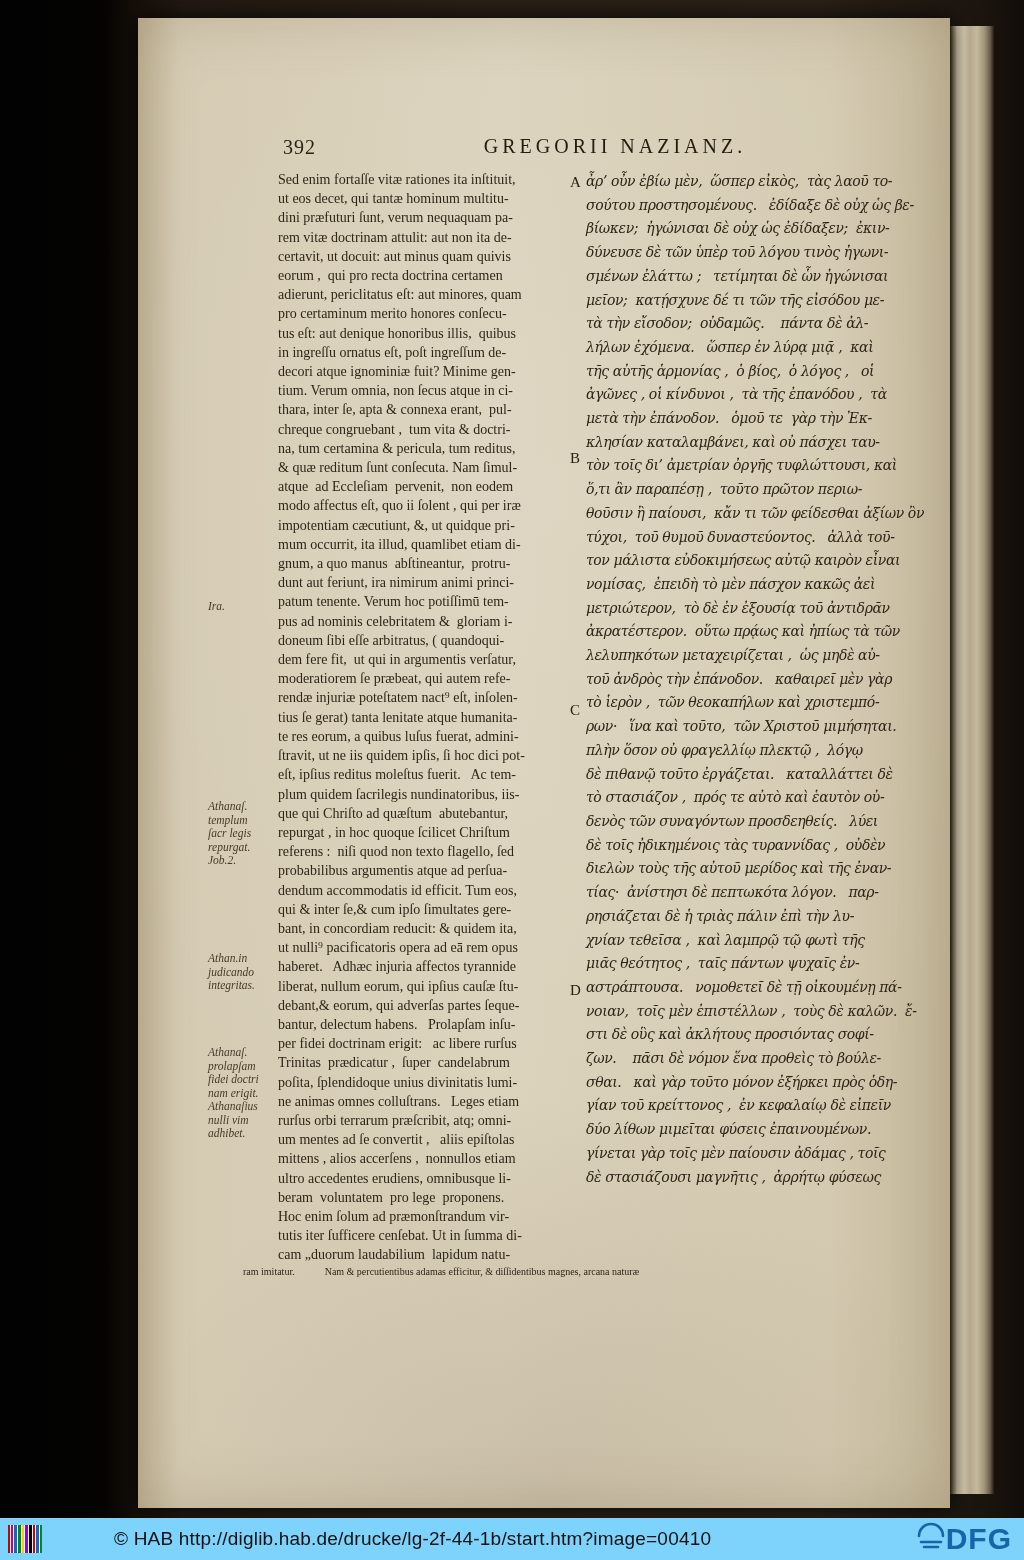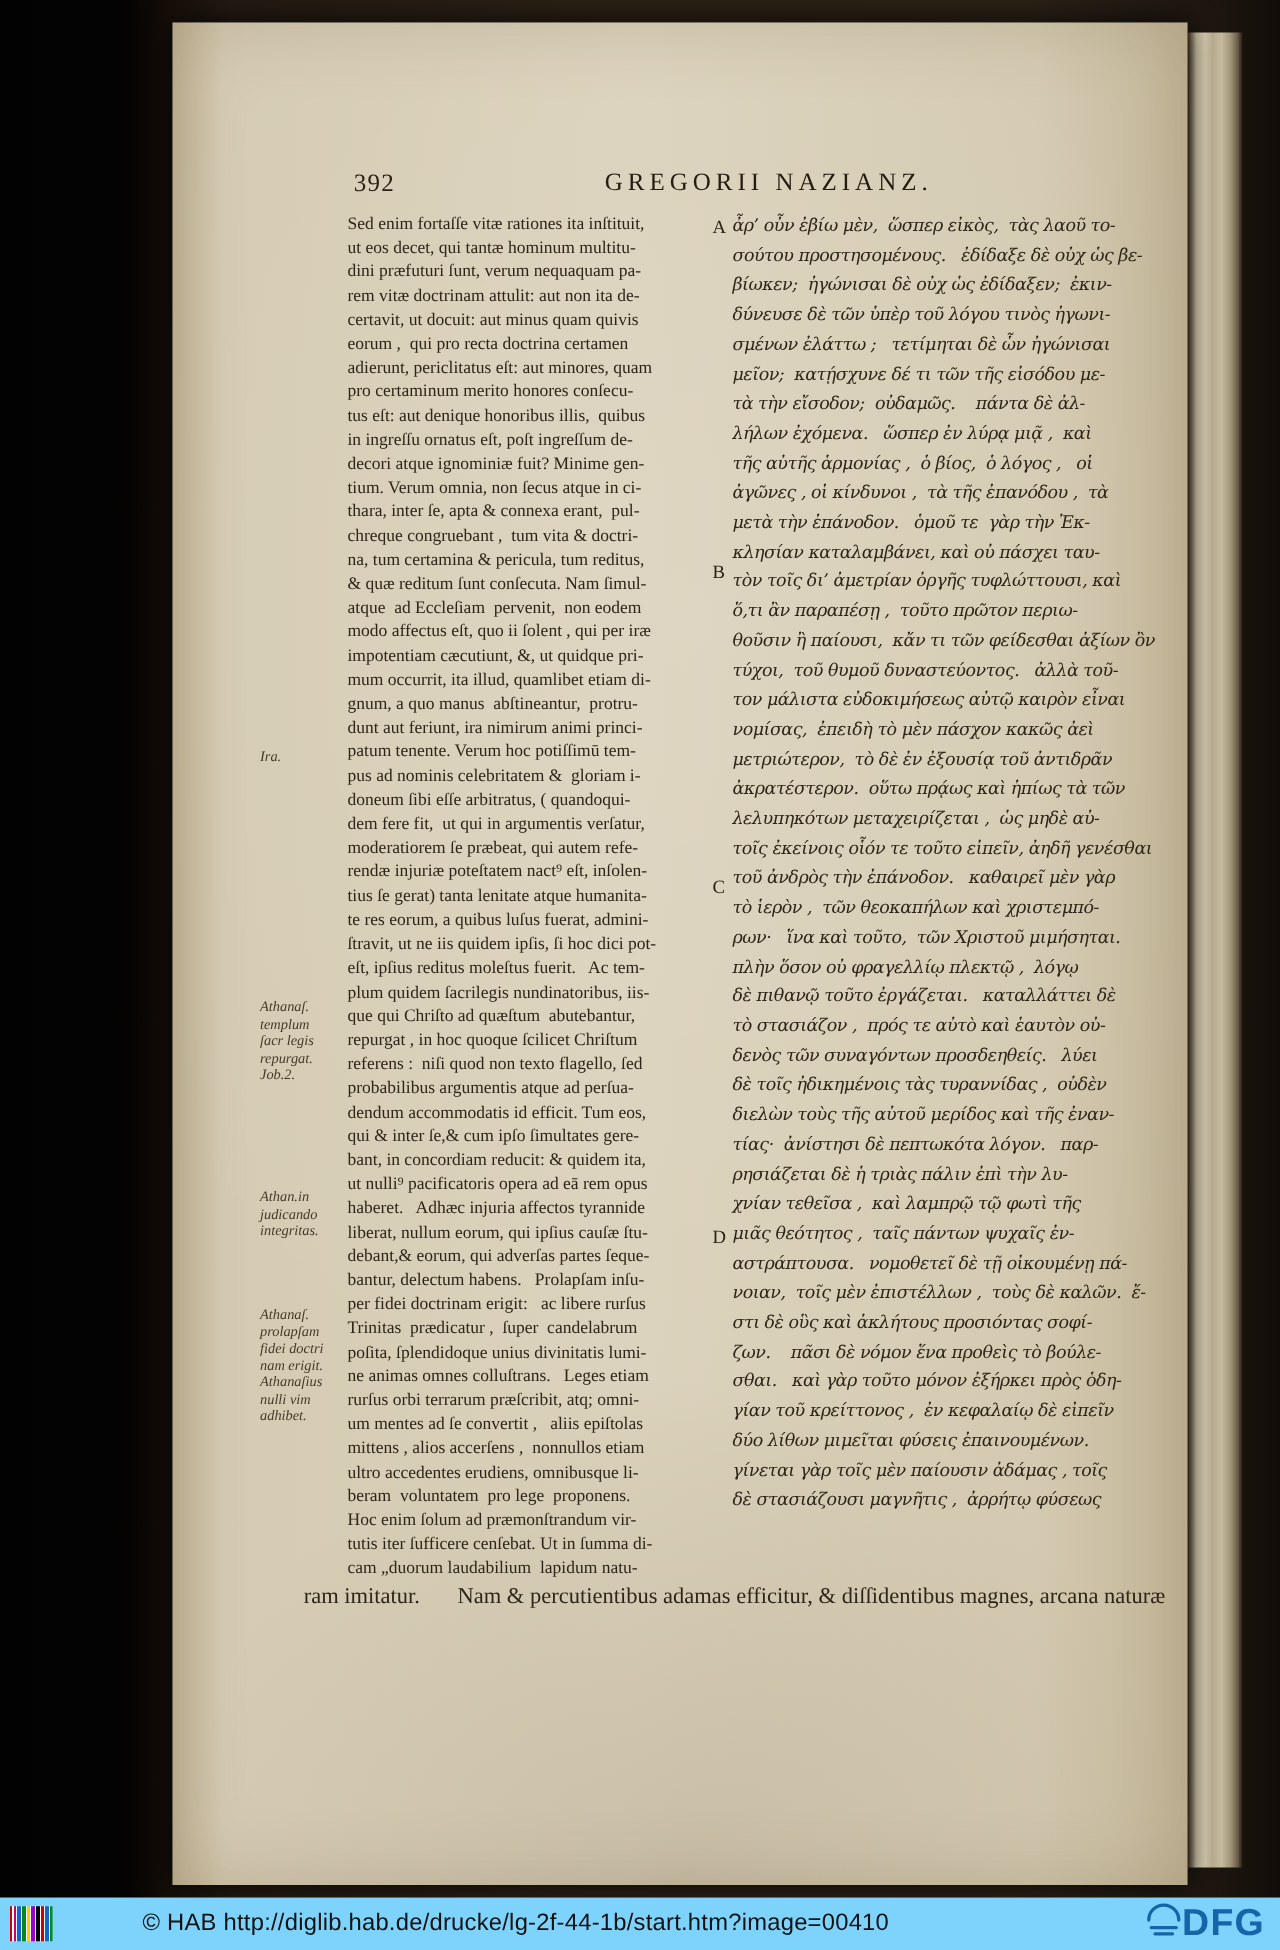--- a/index.html
+++ b/index.html
@@ -68,21 +68,21 @@
   .greek-column {
     position:absolute; left:448px; top:152px; width:358px;
     font-family:"DejaVu Serif", serif; font-style:italic;
     font-size:14px; letter-spacing:-0.4px; color:#2d2517;
   }
   .greek-column .tline { line-height:23.7px; white-space:pre; }
 
   
   .continuation {
     position:absolute; left:105px; top:1248px; width:705px;
-    font-size:18px; color:#2d2517; white-space:nowrap;
+    font-size:10px; color:#2d2517; white-space:nowrap;
   }
   .continuation .cont-right { margin-left:30px; }
 
   
   .footer-bar {
     position:absolute; left:0; bottom:0; width:1024px; height:42px;
     background:#7dd3fc; display:flex; align-items:center;
   }
   .hab-logo {
     width:34px; height:28px; margin-left:8px; flex:0 0 auto;
@@ -222,21 +222,20 @@
         <div class="tline">κλησίαν καταλαμβάνει, καὶ οὐ πάσχει ταυ-</div>
         <div class="tline">τὸν τοῖς δι’ ἀμετρίαν ὀργῆς τυφλώττουσι, καὶ</div>
         <div class="tline">ὅ,τι ἂν παραπέσῃ ,  τοῦτο πρῶτον περιω-</div>
         <div class="tline">θοῦσιν ἢ παίουσι,  κἄν τι τῶν φείδεσθαι ἀξίων ὂν</div>
         <div class="tline">τύχοι,  τοῦ θυμοῦ δυναστεύοντος.   ἀλλὰ τοῦ-</div>
         <div class="tline">τον μάλιστα εὐδοκιμήσεως αὐτῷ καιρὸν εἶναι</div>
         <div class="tline">νομίσας,  ἐπειδὴ τὸ μὲν πάσχον κακῶς ἀεὶ</div>
         <div class="tline">μετριώτερον,  τὸ δὲ ἐν ἐξουσίᾳ τοῦ ἀντιδρᾶν</div>
         <div class="tline">ἀκρατέστερον.  οὕτω πρᾴως καὶ ἠπίως τὰ τῶν</div>
         <div class="tline">λελυπηκότων μεταχειρίζεται ,  ὡς μηδὲ αὐ-</div>
-        <div class="tline">τοῖς ἐκείνοις οἷόν τε τοῦτο εἰπεῖν, ἀηδῆ γενέσθαι</div>
         <div class="tline">τοῦ ἀνδρὸς τὴν ἐπάνοδον.   καθαιρεῖ μὲν γὰρ</div>
         <div class="tline">τὸ ἱερὸν ,  τῶν θεοκαπήλων καὶ χριστεμπό-</div>
         <div class="tline">ρων·   ἵνα καὶ τοῦτο,  τῶν Χριστοῦ μιμήσηται.</div>
         <div class="tline">πλὴν ὅσον οὐ φραγελλίῳ πλεκτῷ ,  λόγῳ</div>
         <div class="tline">δὲ πιθανῷ τοῦτο ἐργάζεται.   καταλλάττει δὲ</div>
         <div class="tline">τὸ στασιάζον ,  πρός τε αὐτὸ καὶ ἑαυτὸν οὐ-</div>
         <div class="tline">δενὸς τῶν συναγόντων προσδεηθείς.   λύει</div>
         <div class="tline">δὲ τοῖς ἠδικημένοις τὰς τυραννίδας ,  οὐδὲν</div>
         <div class="tline">διελὼν τοὺς τῆς αὐτοῦ μερίδος καὶ τῆς ἐναν-</div>
         <div class="tline">τίας·  ἀνίστησι δὲ πεπτωκότα λόγον.   παρ-</div>

